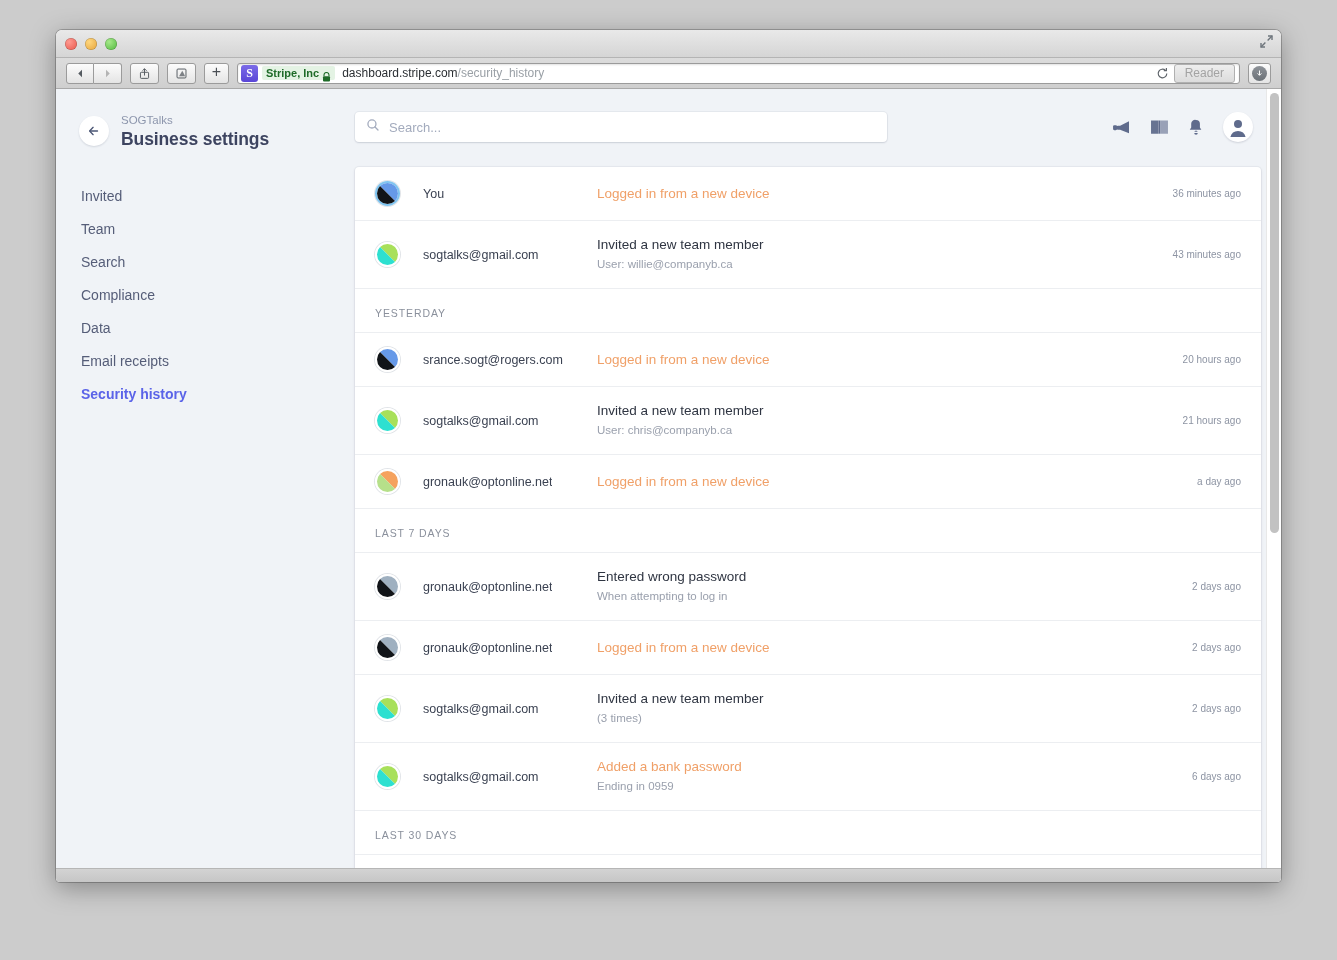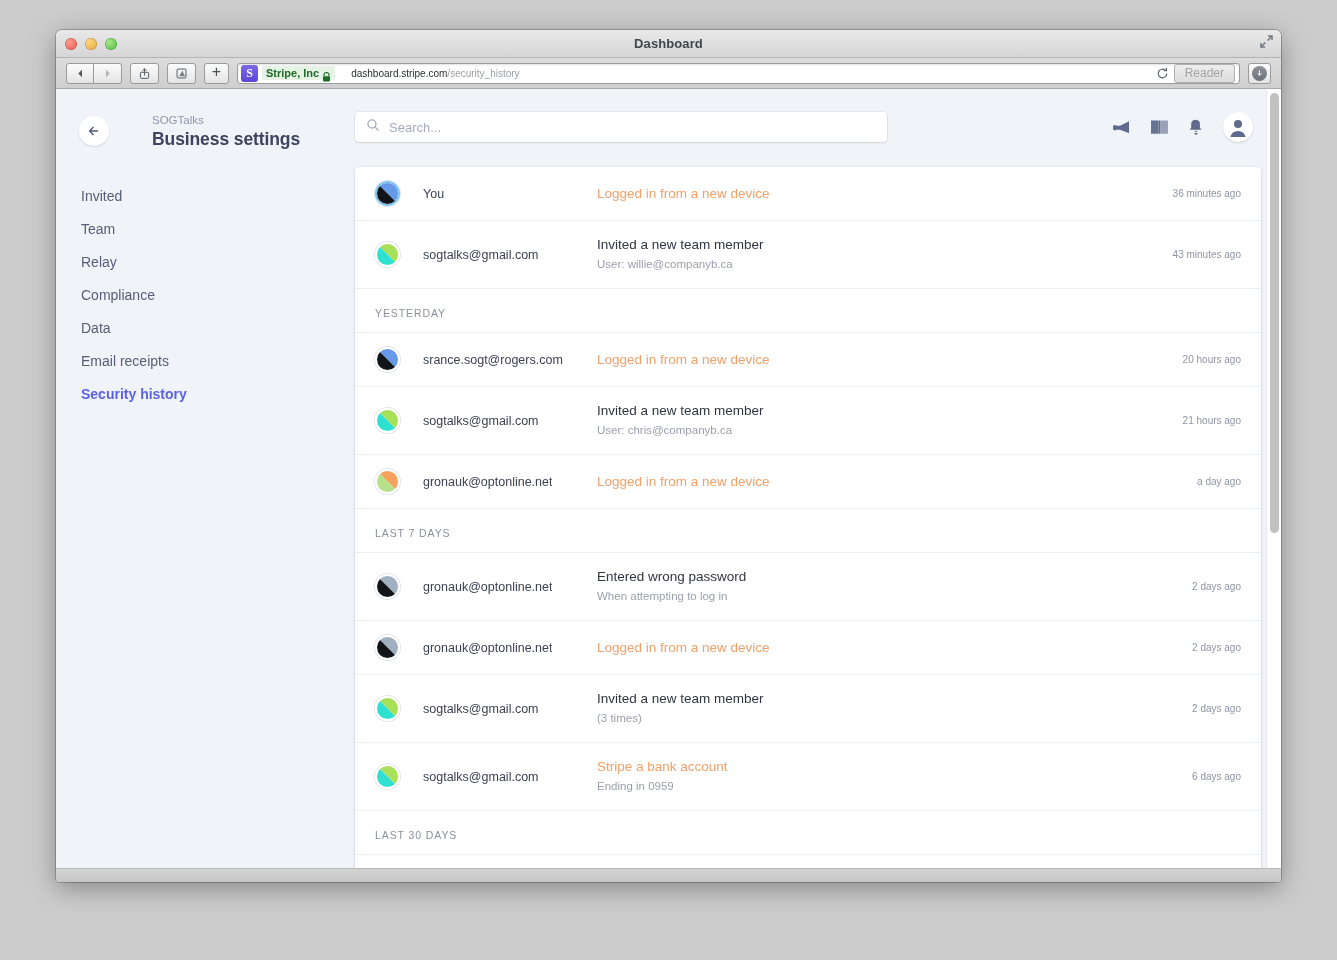--- a/index.html
+++ b/index.html
@@ -122,22 +122,22 @@
     gap: 3px;
     margin-left: 4px;
     padding: 1px 4px;
     background: #e4f3e4;
     border-radius: 2px;
     flex: none;
   }
   #ev-name { font-size: 11px; color: #1e6b28; font-weight: bold; }
   #lock-icon { width: 9px; height: 10px; }
   #url-text {
-    margin-left: 16px;
-    font-size: 10px;
+    margin-left: 7px;
+    font-size: 12px;
     color: #2b2f33;
     white-space: nowrap;
   }
   #url-text .path { color: #9aa0a6; }
   #reload-btn {
     width: 22px; height: 19px;
     display: flex; align-items: center; justify-content: center;
     color: #61666c;
     flex: none;
   }
@@ -193,21 +193,21 @@
   #back-button {
     width: 30px; height: 30px;
     border-radius: 50%;
     background: #ffffff;
     box-shadow: 0 1px 2px rgba(30,40,70,0.14);
     display: flex; align-items: center; justify-content: center;
     margin-top: 5px;
     flex: none;
     color: #4a5574;
   }
-  #brand-text { padding-top: 2px; margin-left: 31px; }
+  #brand-text { padding-top: 2px; }
   #account-name {
     font-size: 11.5px;
     color: #8d96ad;
     line-height: 15px;
   }
   #page-title {
     font-size: 17.5px;
     font-weight: bold;
     color: #3d4460;
     line-height: 22px;
@@ -386,21 +386,20 @@
 <div id="desktop">
 
   <div id="browser-window">
 
     <div id="titlebar">
       <div class="traffic-lights">
         <div class="light close"></div>
         <div class="light min"></div>
         <div class="light max"></div>
       </div>
-      <div id="window-title">Dashboard</div>
       <div id="fullscreen-icon">
         <svg viewBox="0 0 15 15" width="15" height="15" fill="none" stroke="currentColor" stroke-width="1.4">
           <path d="M9 2h4v4"></path>
             <path d="M13 2L8.6 6.4"></path>
           <path d="M6 13H2V9"></path>
             <path d="M2 13l4.4-4.4"></path>
         </svg>
       </div>
     </div>
 
@@ -479,21 +478,21 @@
             </div>
             <div id="brand-text">
               <div id="account-name">SOGTalks</div>
               <div id="page-title">Business settings</div>
             </div>
           </div>
 
           <nav id="nav-list">
               <div class="nav-item"><span>Invited</span></div>
               <div class="nav-item"><span>Team</span></div>
-              <div class="nav-item"><span>Relay</span></div>
+              <div class="nav-item"><span>Search</span></div>
               <div class="nav-item"><span>Compliance</span></div>
               <div class="nav-item"><span>Data</span></div>
               <div class="nav-item"><span>Email receipts</span></div>
               <div class="nav-item active"><span>Security history</span></div>
             </nav>
         </aside>
 
         <main id="main">
 
           <div id="topbar">
@@ -650,21 +649,21 @@
               </div>
               <div class="event-row">
                 <div class="ev-user">
                   <span class="identicon" style="border-color: rgb(255, 255, 255);">
                     <span class="half-b" style="background: rgb(168, 224, 90); clip-path: polygon(0px 0px, 100% 0px, 100% 100%);"></span>
                     <span class="half-a" style="background: rgb(45, 224, 208); clip-path: polygon(0px 0px, 0px 100%, 100% 100%);"></span>
                   </span>
                   <span class="ev-user-label">sogtalks@gmail.com</span>
                 </div>
                 <div class="ev-body">
-                  <div class="ev-title alert">Stripe a bank account</div>
+                  <div class="ev-title alert">Added a bank password</div>
                   <div class="ev-sub">Ending in 0959</div>
                 </div>
                 <div class="ev-time">6 days ago</div>
               </div>
               <div class="section-header">LAST 30 DAYS</div>
             </section>
         </main>
 
       </div>
 

